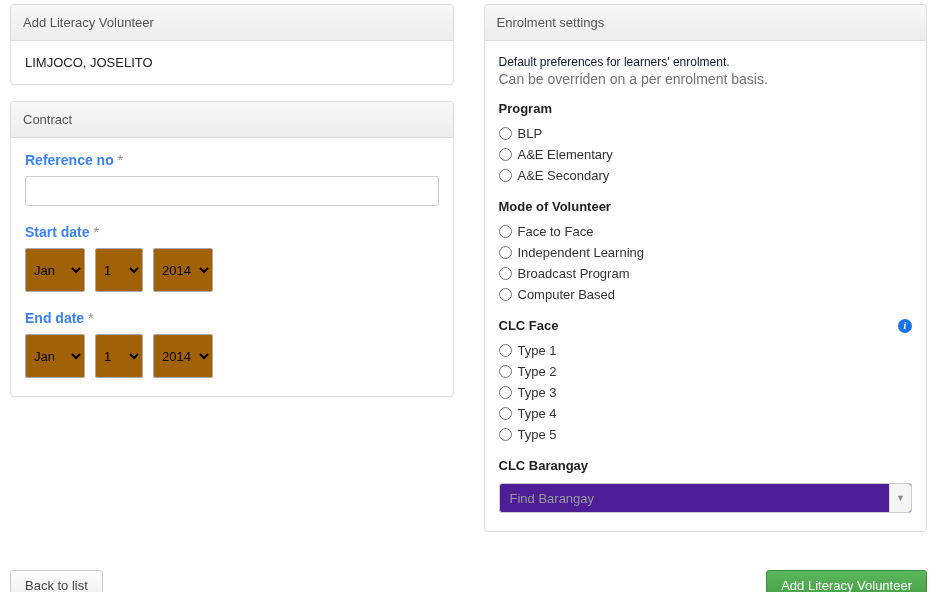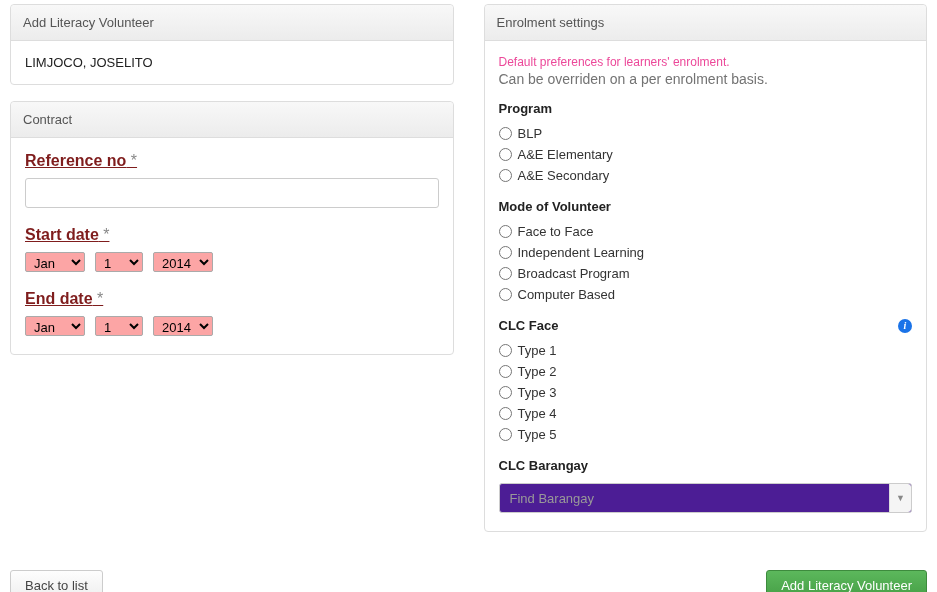--- a/index.html
+++ b/index.html
@@ -35,48 +35,47 @@
       padding: 14px 14px 18px 14px;
     }
     .panel-body-tight { padding: 14px 14px; }
     .name-text {
       font-size: 13px;
       color: #222;
     }
     .form-label {
       display: block;
       font-weight: bold;
-      font-size: 16px;
+      font-size: 14px;
       margin-bottom: 8px;
-      color: #7f1d1d;
-      text-decoration: underline;
+      color: #3b82f6;
     }
     .req::after { content: " *"; color: #888; font-weight: normal; }
     .text-input {
       width: 100%;
       height: 30px;
       border: 1px solid #ccc;
       border-radius: 3px;
       padding: 4px 8px;
       font-size: 13px;
     }
     .field-group { margin-bottom: 18px; }
     .select-row { display: flex; gap: 10px; }
     select {
-      height: 20px;
+      height: 44px;
       border: 1px solid #aaa;
-      background: #fca5a5;
+      background: #a16207;
       font-size: 13px;
       padding: 2px 4px;
       border-radius: 2px;
     }
     .select-month { width: 60px; }
     .select-day { width: 48px; }
     .select-year { width: 60px; }
-    .help-text { color: #ec4899; font-size: 12px; margin-bottom: 2px; }
+    .help-text { color: #0f172a; font-size: 12px; margin-bottom: 2px; }
     .help-text-light { color: #737373; font-size: 14px; margin-bottom: 14px; }
     .section-label {
       font-weight: bold;
       font-size: 13px;
       margin-bottom: 10px;
       color: #222;
       display: flex;
       justify-content: space-between;
       align-items: center;
     }

